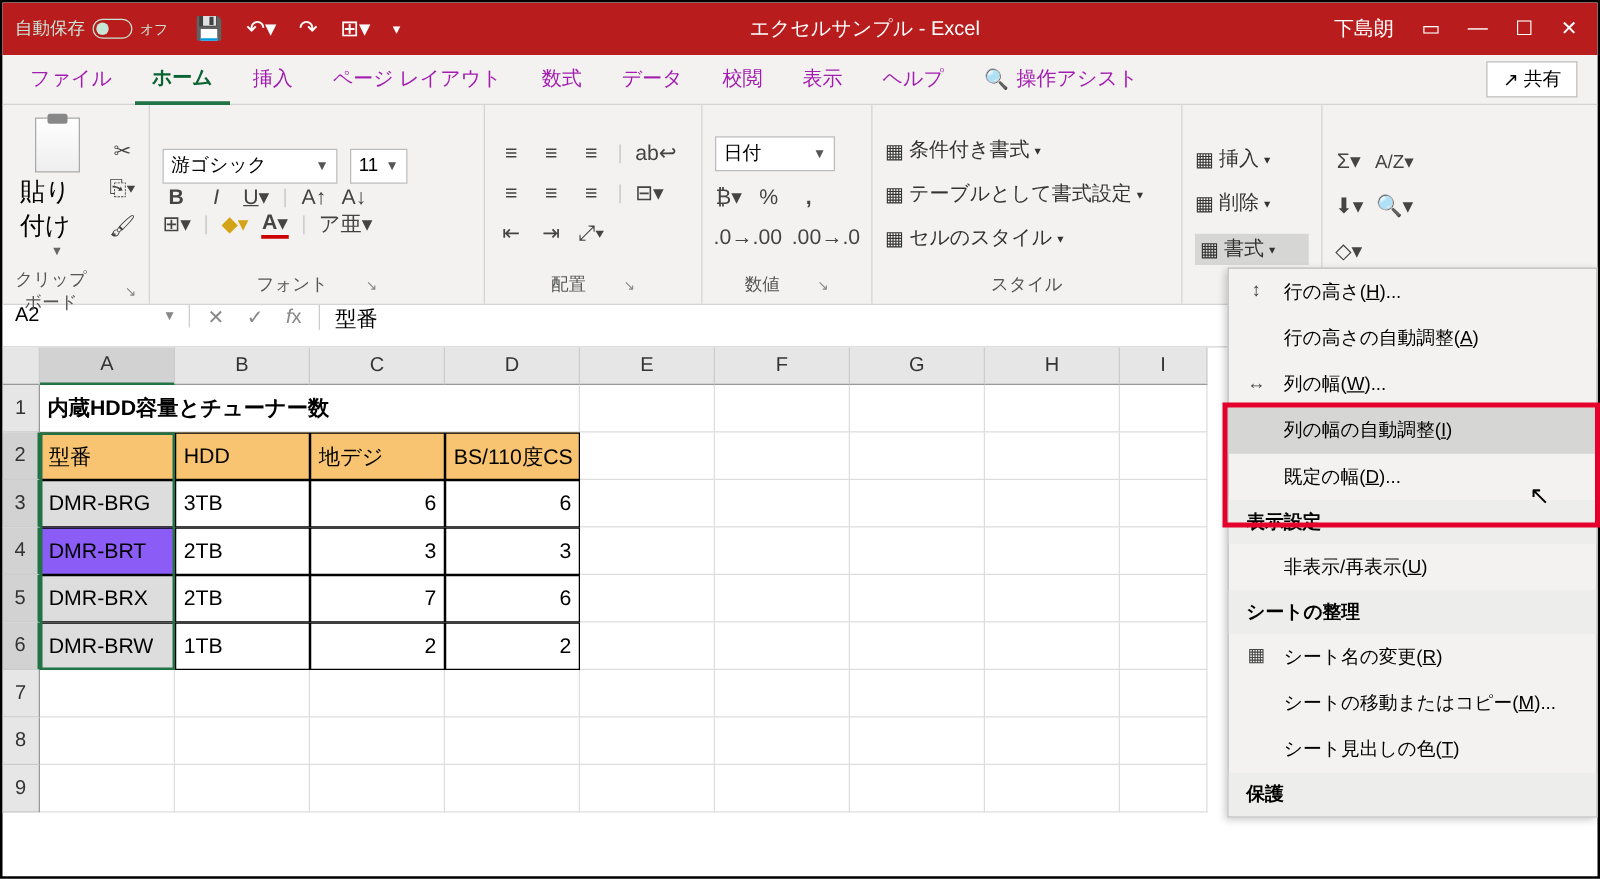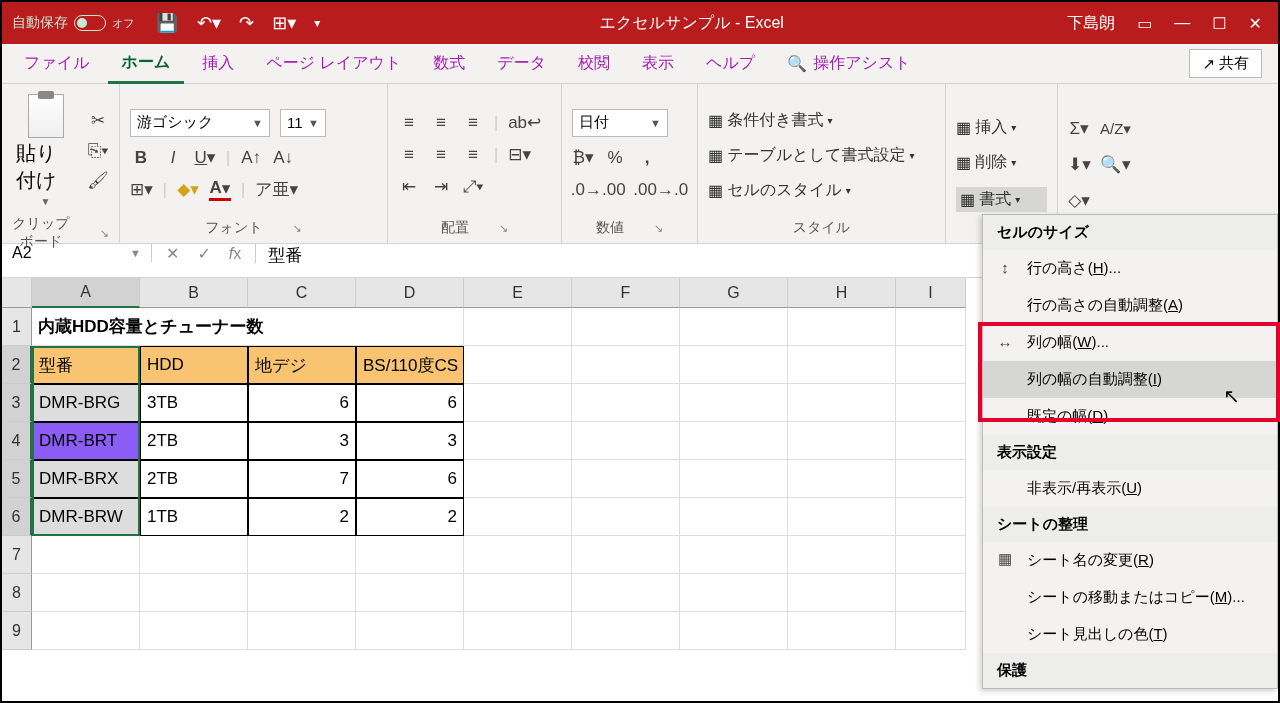--- a/index.html
+++ b/index.html
@@ -140,21 +140,21 @@
         <span class="btn-ico">🖌</span>
       </div>
     </div>
     <div class="group-label">
         <span>クリップボード</span>
         <span class="dlg">↘</span>
       </div>
   </div>
 
   <div class="group" style="width:268px">
-    <div class="group-body col" style="gap:10px;padding-top:4px">
+    <div class="group-body col" style="gap:0;padding-top:4px">
       <div class="row">
         <div class="font-combo font-name">
             <span>游ゴシック</span>
             <span class="drop">▼</span>
           </div>
         <div class="font-combo font-size">
             <span>11</span>
             <span class="drop">▼</span>
           </div>
       </div>
@@ -431,21 +431,20 @@
         <div class="cell"></div>
         <div class="cell"></div>
         <div class="cell"></div>
         <div class="cell" style="width:70px"></div>
       </div>
   </div>
   <div class="sel-border" style="left:30px;top:68px;width:108px;height:190px"></div>
 </div>
 
 <div class="dropdown">
-  <div class="section-title">セルのサイズ</div>
   <div class="item"><span class="mi">↕</span><span>行の高さ(<span class="u">H</span>)...</span></div>
   <div class="item"><span>行の高さの自動調整(<span class="u">A</span>)</span></div>
   <div class="item"><span class="mi">↔</span><span>列の幅(<span class="u">W</span>)...</span></div>
   <div class="item hover"><span>列の幅の自動調整(<span class="u">I</span>)</span></div>
   <div class="item"><span>既定の幅(<span class="u">D</span>)...</span></div>
   <div class="section-title">表示設定</div>
   <div class="item"><span>非表示/再表示(<span class="u">U</span>)</span></div>
   <div class="section-title">シートの整理</div>
   <div class="item"><span class="mi">▦</span><span>シート名の変更(<span class="u">R</span>)</span></div>
   <div class="item"><span>シートの移動またはコピー(<span class="u">M</span>)...</span></div>

